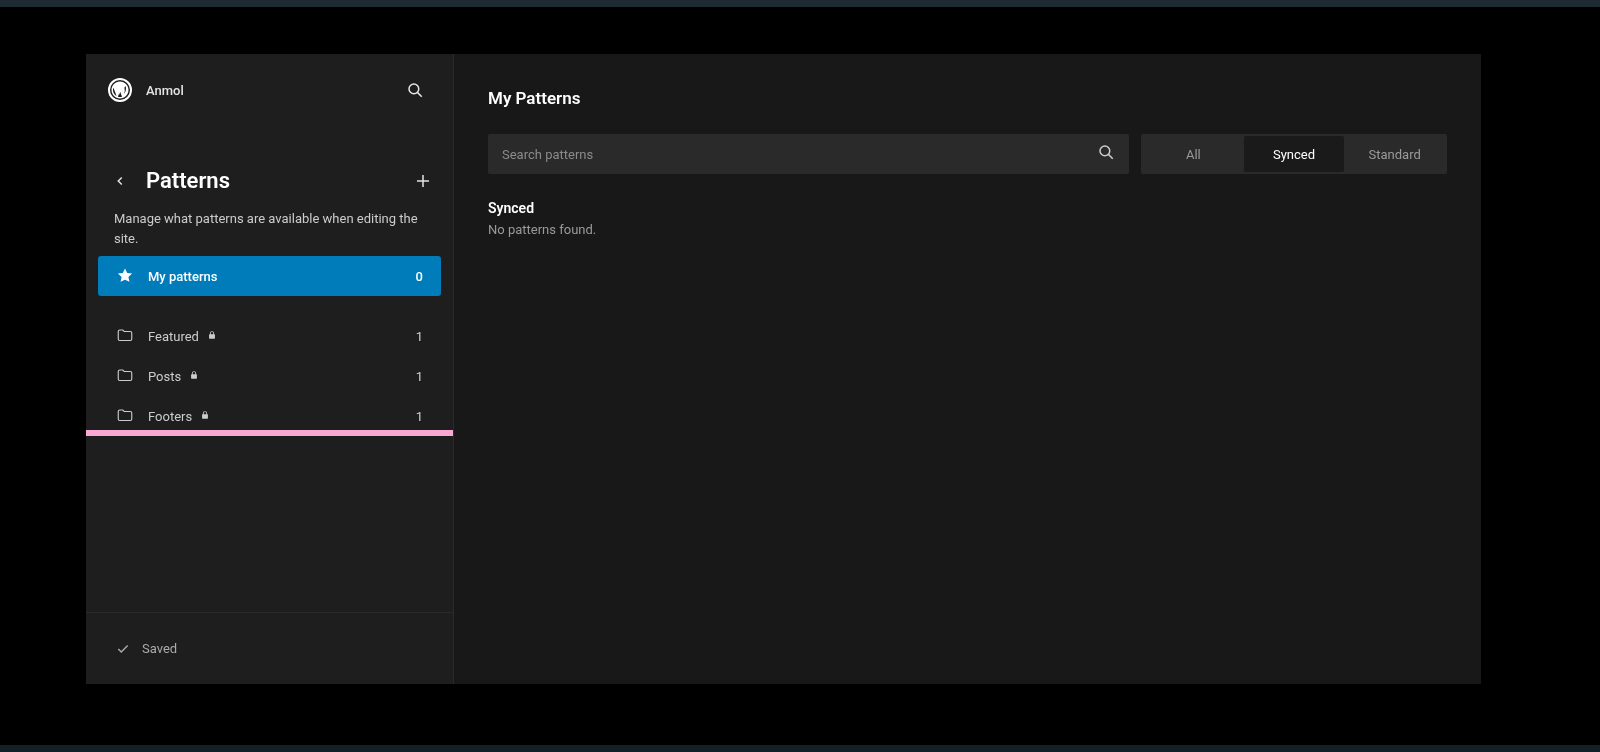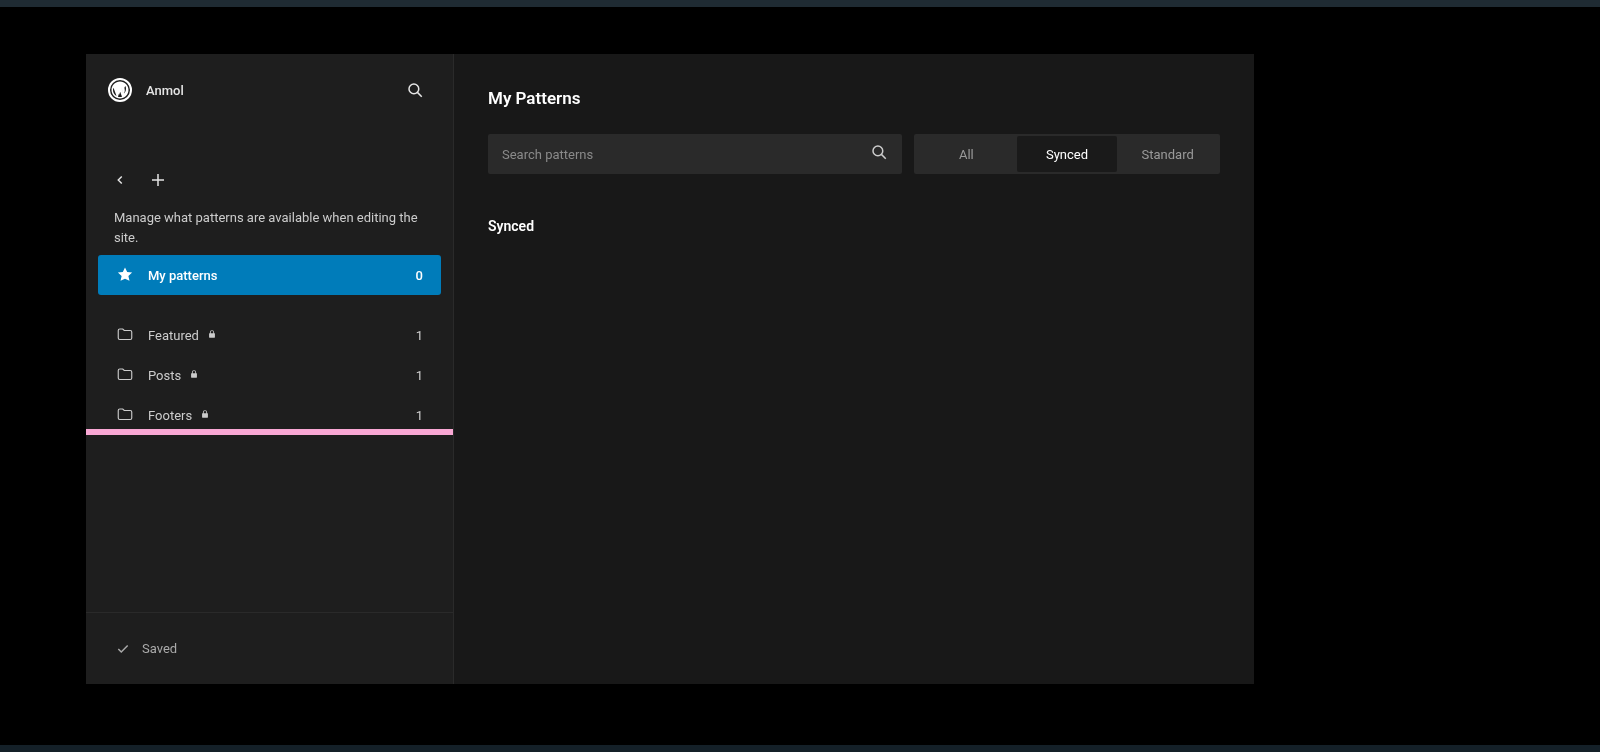--- a/index.html
+++ b/index.html
@@ -1,17 +1,17 @@
 <!DOCTYPE html>
 <html><head>
 <meta charset="utf-8">
 <style>
   * { box-sizing: border-box; margin: 0; padding: 0; font-family: -apple-system, BlinkMacSystemFont, "Segoe UI", Roboto, sans-serif; }
   body { background: #000; width: 1600px; height: 752px; overflow: hidden; position: relative; }
-  .app-frame { position: absolute; left: 86px; top: 54px; width: 1168px; height: 630px; display: flex; background: #a16207; }
+  .app-frame { position: absolute; left: 86px; top: 54px; width: 1395px; height: 630px; display: flex; background: #a16207; }
   .sidebar { width: 368px; background: #1e1e1e; display: flex; flex-direction: column; border-right: 1px solid #2a2a2a; }
   .sidebar-header { display: flex; align-items: center; padding: 20px 22px 10px 22px; gap: 14px; }
   .wp-logo { width: 24px; height: 24px; border-radius: 50%; border: 2px solid #fff; display: flex; align-items: center; justify-content: center; position: relative; }
   .wp-logo svg { width: 20px; height: 20px; }
   .site-name { color: #e5e5e5; font-size: 13px; font-weight: 500; flex: 1; }
   .icon-btn { width: 32px; height: 32px; display: flex; align-items: center; justify-content: center; color: #e5e5e5; cursor: pointer; }
   .icon-btn svg { width: 18px; height: 18px; stroke: currentColor; fill: none; stroke-width: 2; }
   .section-title-row { display: flex; align-items: center; padding: 52px 18px 6px 22px; gap: 14px; }
   .back-btn { width: 24px; height: 24px; display: flex; align-items: center; justify-content: center; color: #e5e5e5; cursor: pointer; }
   .back-btn svg { width: 14px; height: 14px; stroke: currentColor; fill: none; stroke-width: 2.5; }
@@ -31,21 +31,21 @@
   .folder-list { padding: 20px 12px 4px 12px; border-bottom: 6px solid #f9a8d4; overflow: hidden; max-height: 140px; }
   .manage-list { padding: 0 0; }
   .manage-item { display: flex; align-items: center; height: 42px; padding: 0 30px; color: #aaa; font-size: 13px; cursor: pointer; }
   .manage-item .manage-label { flex: 1; }
   .manage-item svg { width: 12px; height: 12px; stroke: currentColor; fill: none; stroke-width: 2.5; }
   .saved-row { padding: 28px 30px; display: flex; align-items: center; gap: 12px; color: #aaa; font-size: 13px; margin-top: auto; border-top: 1px solid #2a2a2a; }
   .saved-row svg { width: 14px; height: 14px; stroke: currentColor; fill: none; stroke-width: 2.5; }
 
   .main { flex: 1; background: #181818; padding: 34px 34px; display: flex; flex-direction: column; }
   .main-title { color: #fff; font-size: 17px; font-weight: 600; margin-bottom: 26px; }
-  .controls-row { display: flex; gap: 12px; margin-bottom: 44px; }
+  .controls-row { display: flex; gap: 12px; margin-bottom: 26px; }
   .search-field { flex: 1; background: #2a2a2a; border-radius: 2px; display: flex; align-items: center; height: 40px; padding: 0 14px; }
   .search-field input { flex: 1; background: transparent; border: none; outline: none; color: #ccc; font-size: 13px; }
   .search-field input::placeholder { color: #8a8a8a; }
   .search-field .s-icon { color: #ccc; }
   .search-field .s-icon svg { width: 18px; height: 18px; stroke: currentColor; fill: none; stroke-width: 2; }
   .filter-tabs { display: flex; background: #2a2a2a; border-radius: 2px; height: 40px; align-items: center; padding: 2px; width: 306px; }
   .filter-tab { flex: 1; height: 36px; display: flex; align-items: center; justify-content: center; color: #9a9a9a; font-size: 13px; cursor: pointer; border-radius: 2px; }
   .filter-tab.active { background: #1a1a1a; color: #fff; }
   .result-heading { color: #fff; font-size: 14px; font-weight: 600; margin-bottom: 6px; }
   .result-desc { color: #9a9a9a; font-size: 13px; margin-bottom: 24px; }
@@ -77,20 +77,21 @@
           </svg>
       </div>
     </div>
 
     <div class="section-title-row">
       <div class="back-btn">
         <svg viewBox="0 0 24 24">
             <polyline points="15 18 9 12 15 6"></polyline>
           </svg>
       </div>
+      <div class="section-title">Patterns</div>
       <div class="add-btn">
         <svg viewBox="0 0 24 24">
             <line x1="12" y1="4" x2="12" y2="20"></line>
             <line x1="4" y1="12" x2="20" y2="12"></line>
           </svg>
       </div>
     </div>
 
     <div class="section-desc">Manage what patterns are available when editing the site.</div>
 
@@ -172,15 +173,16 @@
         </span>
       </div>
       <div class="filter-tabs">
         <div class="filter-tab">All</div>
         <div class="filter-tab active">Synced</div>
         <div class="filter-tab">Standard</div>
       </div>
     </div>
 
     <div class="result-heading">Synced</div>
+    <div class="result-empty">No patterns found.</div>
   </main>
 
 </div>
 
 </body></html>

